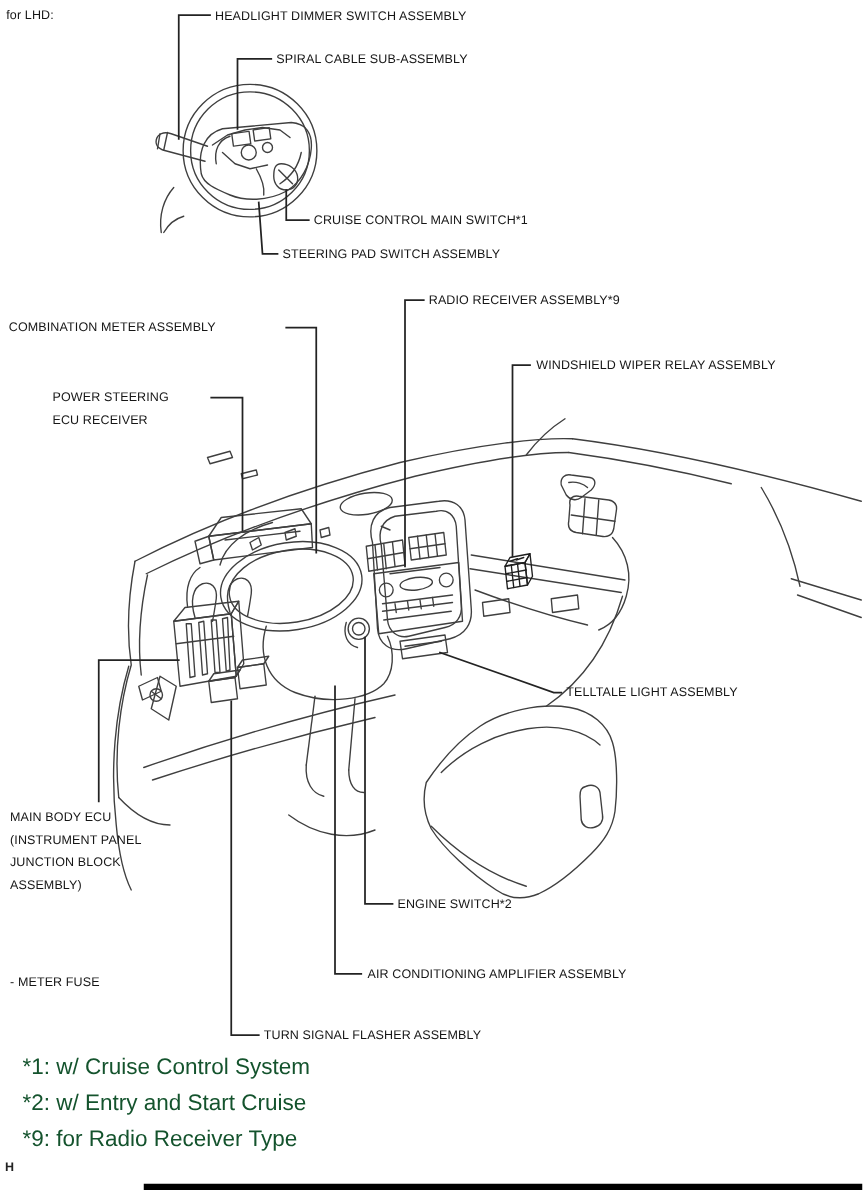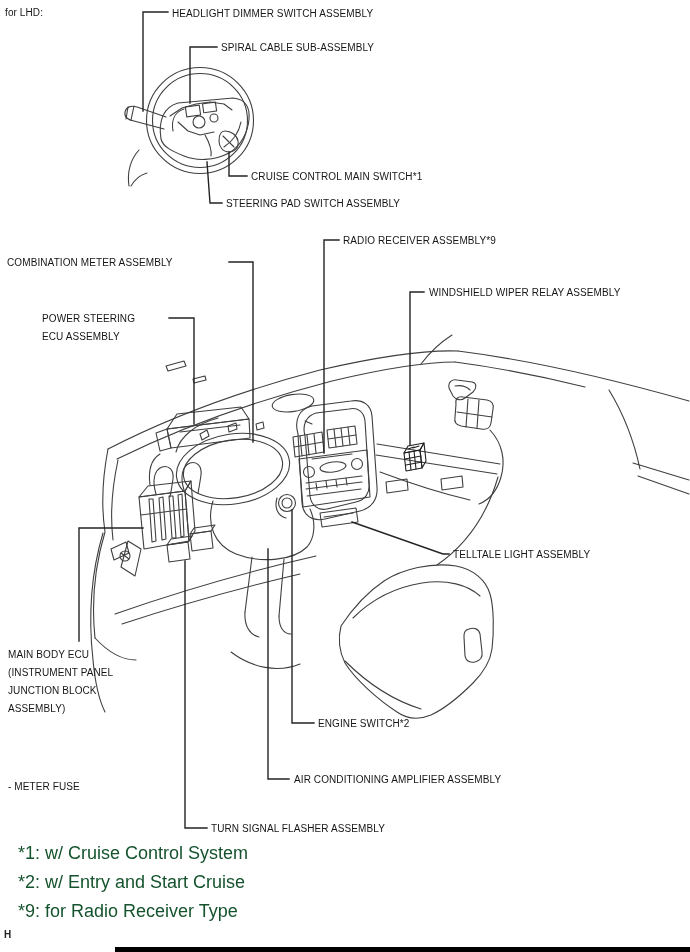--- a/index.html
+++ b/index.html
@@ -211,21 +211,21 @@
   <div class="lbl" style="left:221px;top:40px;">SPIRAL CABLE SUB-ASSEMBLY</div>
   <div class="lbl" style="left:172px;top:6px;">HEADLIGHT DIMMER SWITCH ASSEMBLY</div>
   <div class="lbl" style="left:251px;top:169px;">CRUISE CONTROL MAIN SWITCH*1</div>
   <div class="lbl" style="left:226px;top:196px;">STEERING PAD SWITCH ASSEMBLY</div>
   <div class="lbl" style="left:343px;top:233px;">RADIO RECEIVER ASSEMBLY*9</div>
   <div class="lbl" style="left:7px;top:255px;">COMBINATION METER ASSEMBLY</div>
   <div class="lbl" style="left:429px;top:285px;">WINDSHIELD WIPER RELAY ASSEMBLY</div>
 
   <div class="lbl multi" style="left:42px;top:310px;">
     <div>POWER STEERING</div>
-    <div>ECU ASSEMBLY</div>
+    <div>ECU RECEIVER</div>
   </div>
 
   <div class="lbl" style="left:453px;top:547px;">TELLTALE LIGHT ASSEMBLY</div>
 
   <div class="lbl multi" style="left:8px;top:646px;">
     <div>MAIN BODY ECU</div>
     <div>(INSTRUMENT PANEL</div>
     <div>JUNCTION BLOCK</div>
     <div>ASSEMBLY)</div>
   </div>

